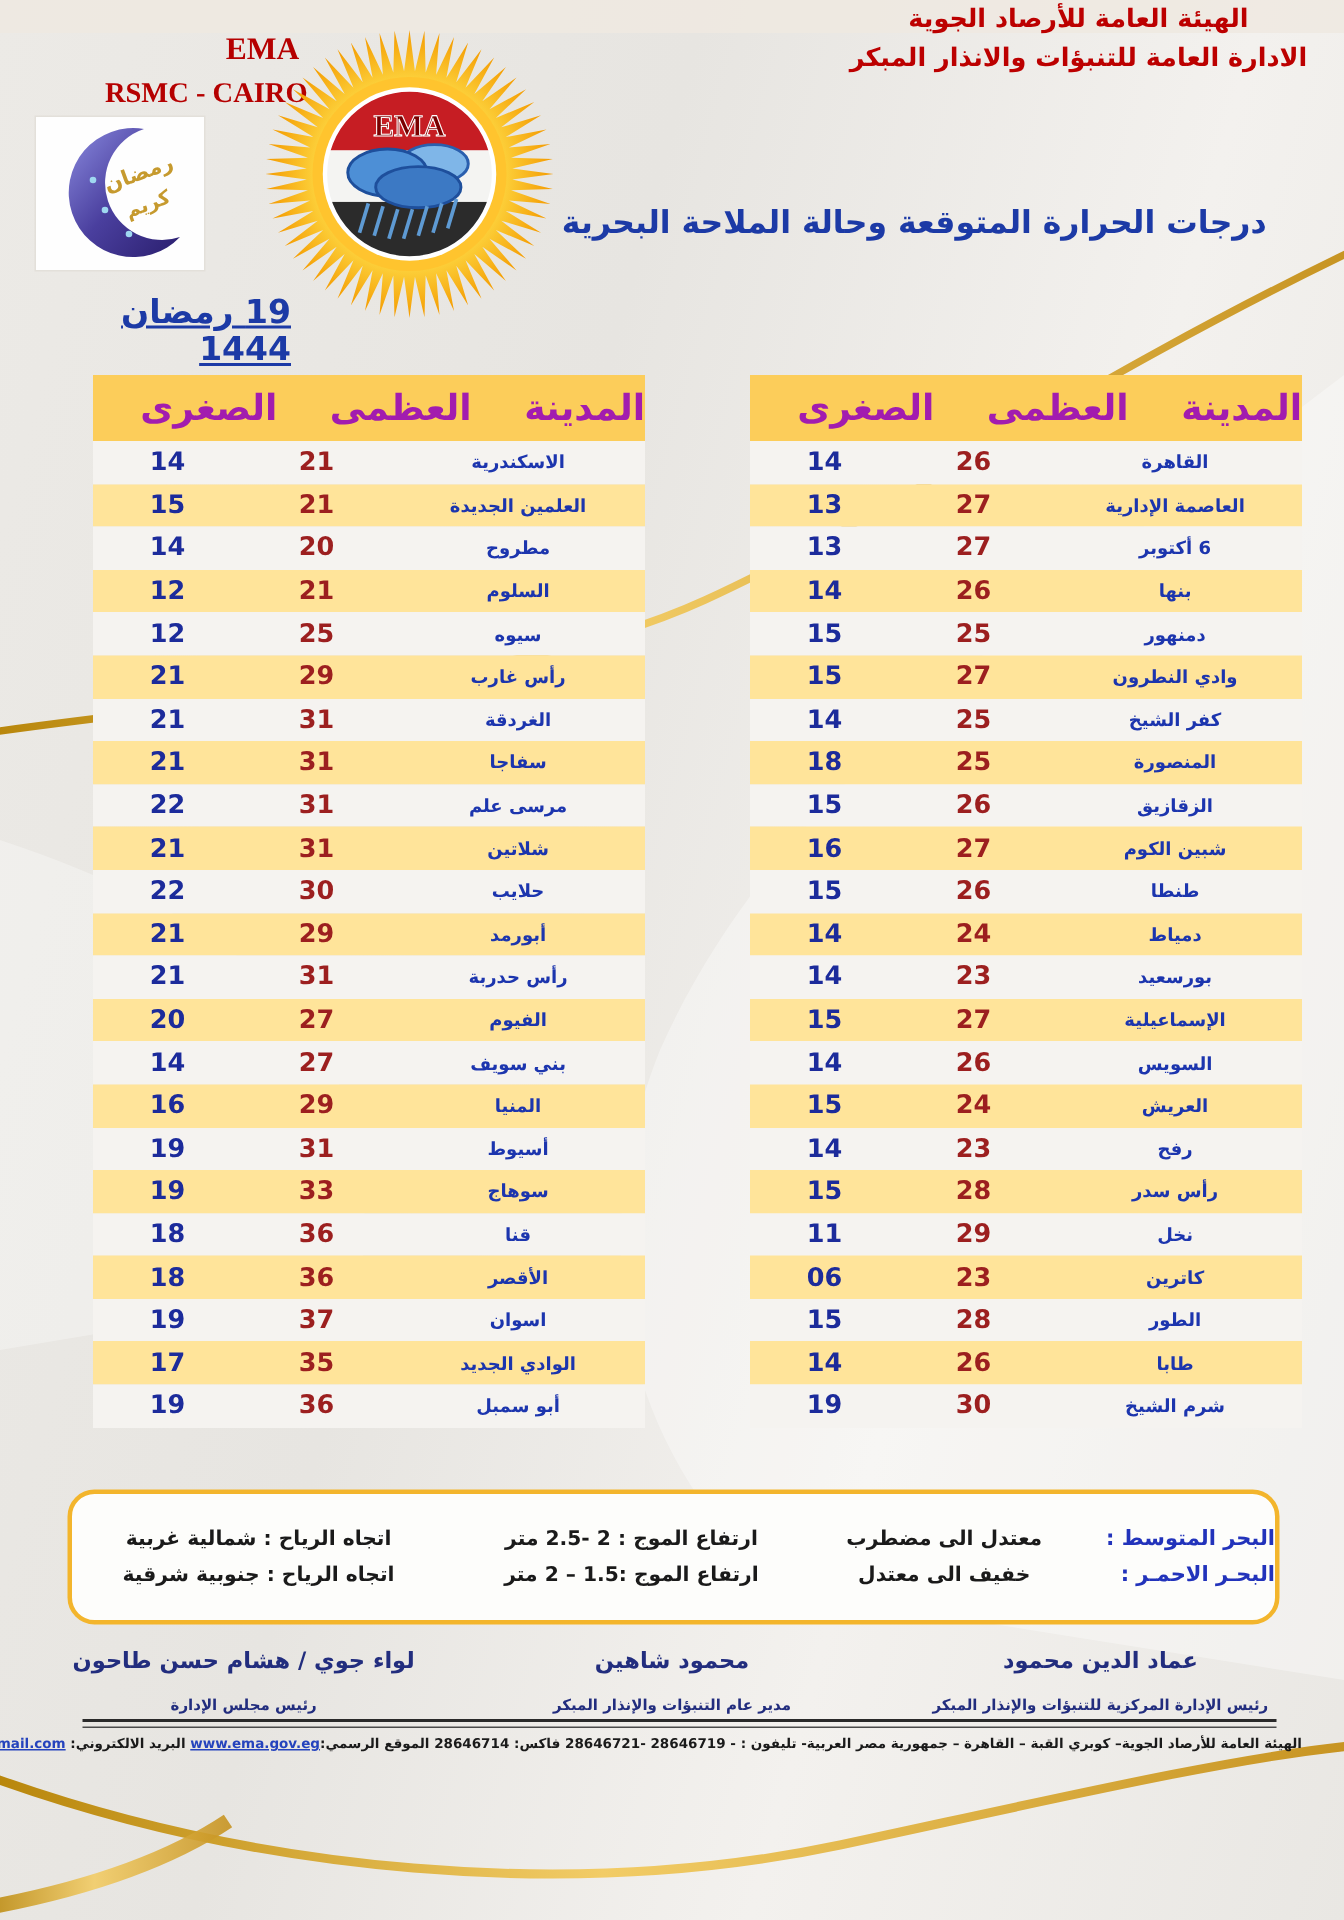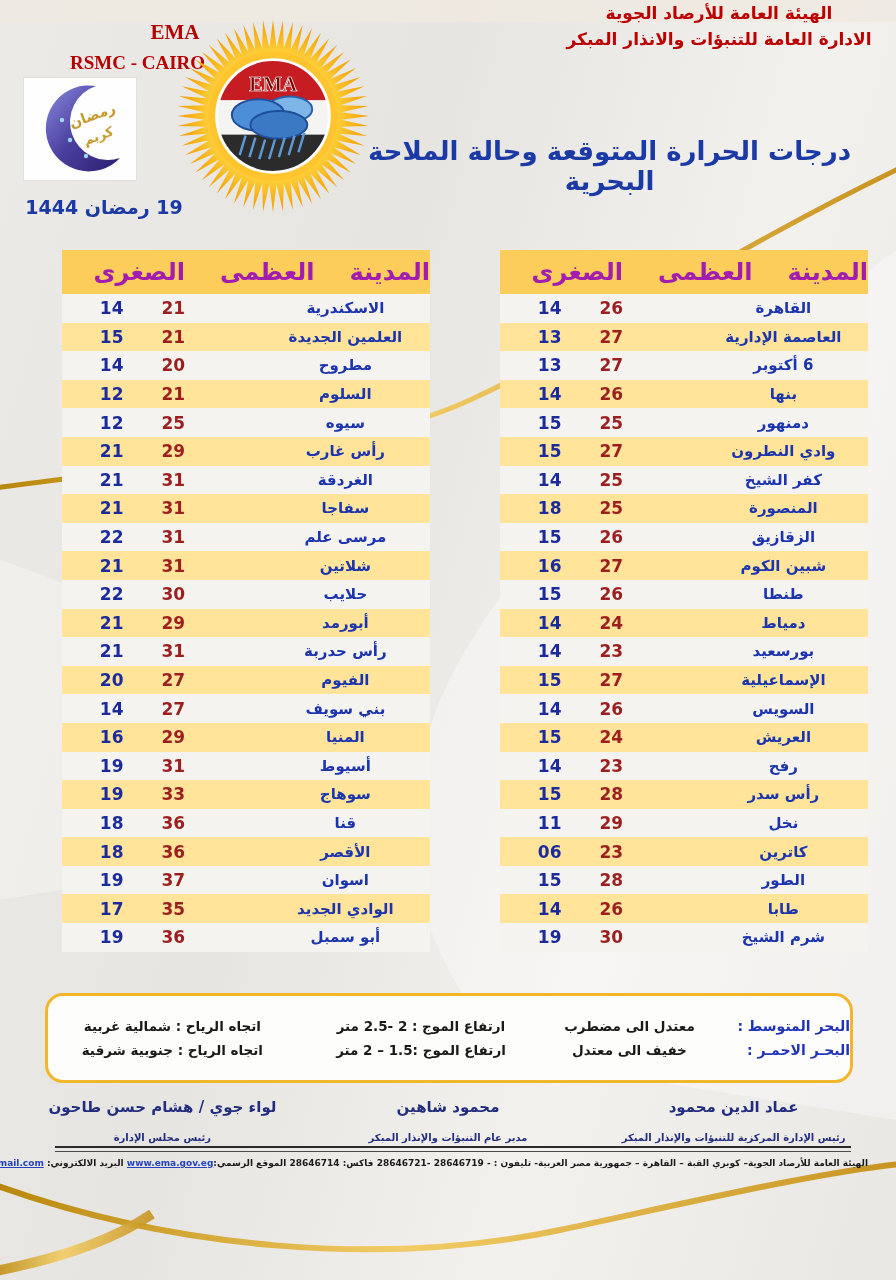--- a/index.html
+++ b/index.html
@@ -14,35 +14,35 @@
              color:#BC0000;font-weight:bold;font-size:17px;line-height:1.55;}
   .ema-txt{left:95px;top:20px;width:160px;text-align:center;color:#B50000;
            font-family:"Liberation Serif",serif;font-weight:bold;font-size:21px;}
   .rsmc-txt{left:40px;top:52px;width:195px;text-align:center;color:#B50000;
             font-family:"Liberation Serif",serif;font-weight:bold;font-size:19px;}
   .logo-wrap{left:175px;top:18px;width:196px;height:196px;}
   .crescent-wrap{left:24px;top:78px;width:112px;height:102px;background:#FEFEFE;
                  box-shadow:0 0 0 1px #E3E0DA;}
   .title-block{left:300px;top:136px;right:20px;text-align:center;direction:rtl;
                color:#1C3AA6;font-weight:bold;}
-  .title-l1{font-size:26px;padding-left:43px;}
+  .title-l1{font-size:21px;padding-left:43px;}
   .title-l2{font-size:23px;margin-top:9px;}
-  .hijri{left:14px;top:196px;width:180px;text-align:center;color:#1C3AA6;
-         font-weight:bold;font-size:19px;direction:rtl;}
+  .hijri{left:14px;top:196px;width:180px;text-align:right;color:#1C3AA6;
+         font-weight:bold;font-size:22px;direction:rtl;text-decoration:underline;}
 
   
   .temp-table{top:250px;width:368px;direction:rtl;}
   .temp-table.right{left:500px;}
   .temp-table.left{left:62px;}
   .trow{display:flex;align-items:center;height:28.6px;}
   .trow.thead{height:44px;background:#FCCD5A;font-size:18px;font-weight:bold;color:#111;}
   .trow.light{background:#F5F3F0;}
   .trow.alt{background:#FFE49A;}
-  .c-city{width:46%;text-align:center;font-weight:bold;font-size:15px;color:#1C35AE;}
-  .c-max{width:27%;text-align:left;font-weight:bold;font-size:17px;color:#9C1F1F;}
+  .c-city{width:46%;text-align:center;font-weight:bold;font-size:12px;color:#1C35AE;}
+  .c-max{width:27%;text-align:center;font-weight:bold;font-size:17px;color:#9C1F1F;}
   .c-min{width:27%;text-align:center;font-weight:bold;font-size:17px;color:#1C2B9B;}
   .thead .c-city,.thead .c-max,.thead .c-min{color:#a21caf;font-size:24px;padding-left:35px;}
 
   
   .marine-box{left:45px;top:993px;width:802px;height:84px;background:#FDFDFB;
               border:3px solid #F3B52C;border-radius:18px;direction:rtl;
               display:flex;flex-direction:column;justify-content:center;gap:8px;}
   .mrow{display:flex;align-items:center;}
   .m-label{width:17%;color:#2233BB;font-weight:bold;font-size:14px;}
   .m-state{width:21%;text-align:center;color:#1A1A1A;font-weight:bold;font-size:13.5px;}

